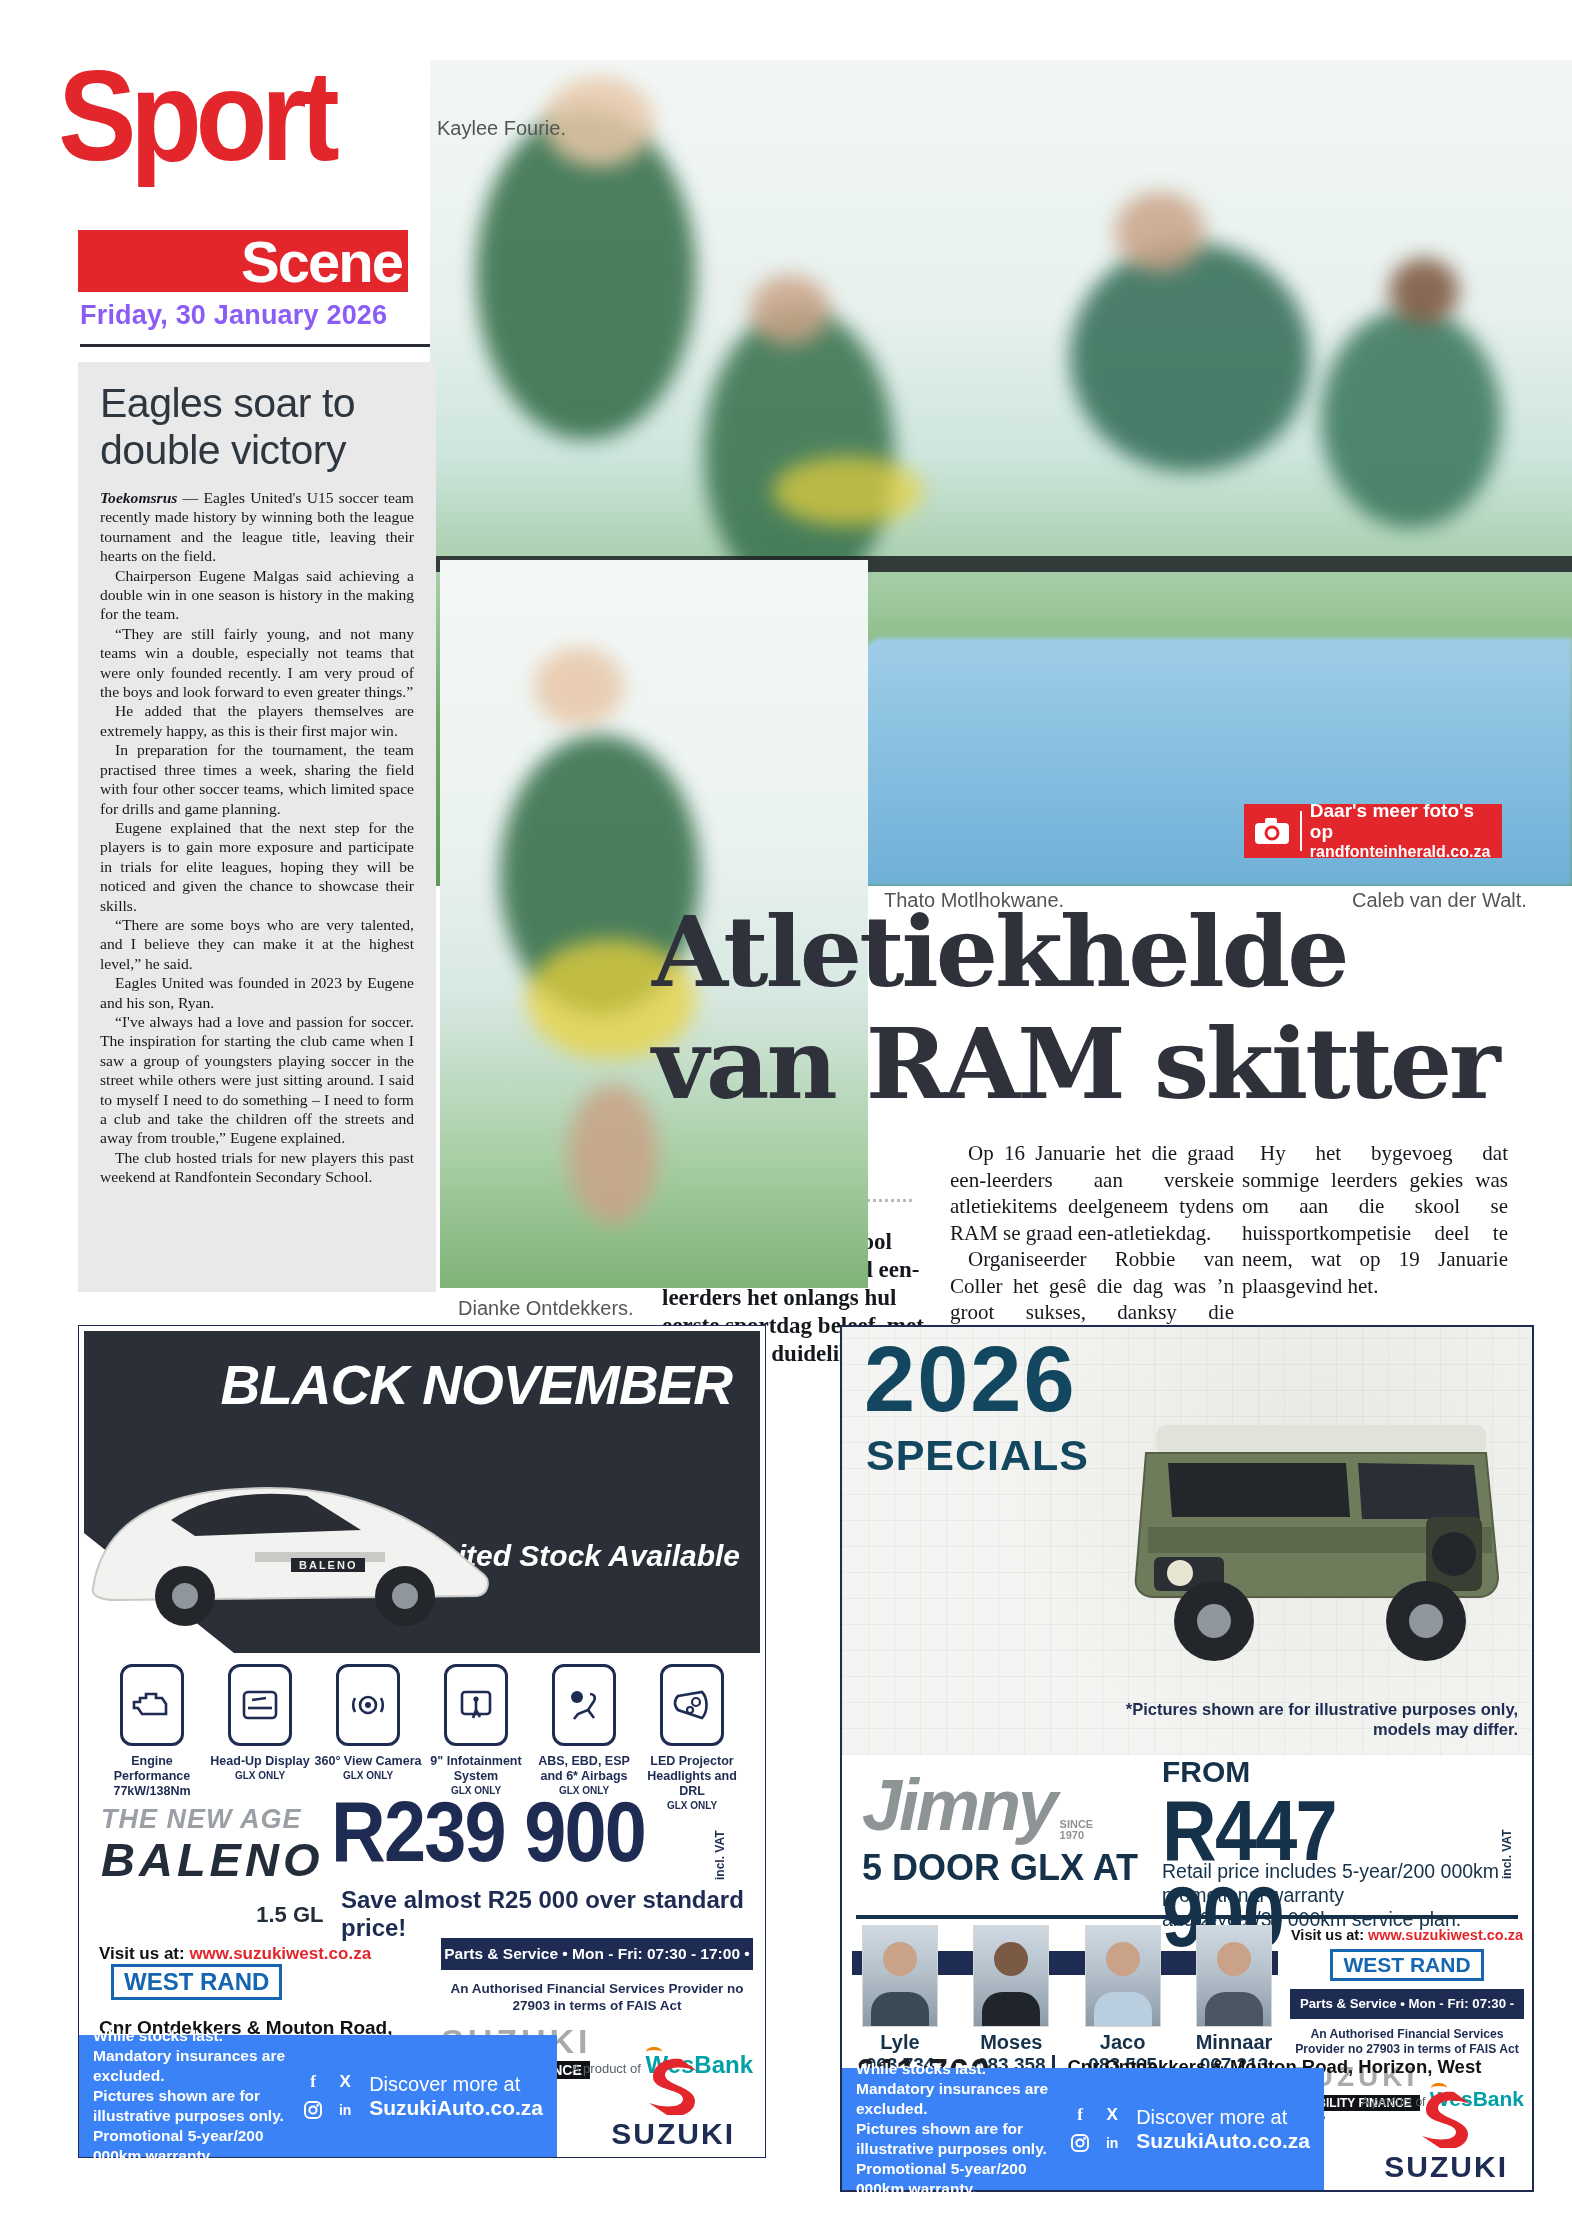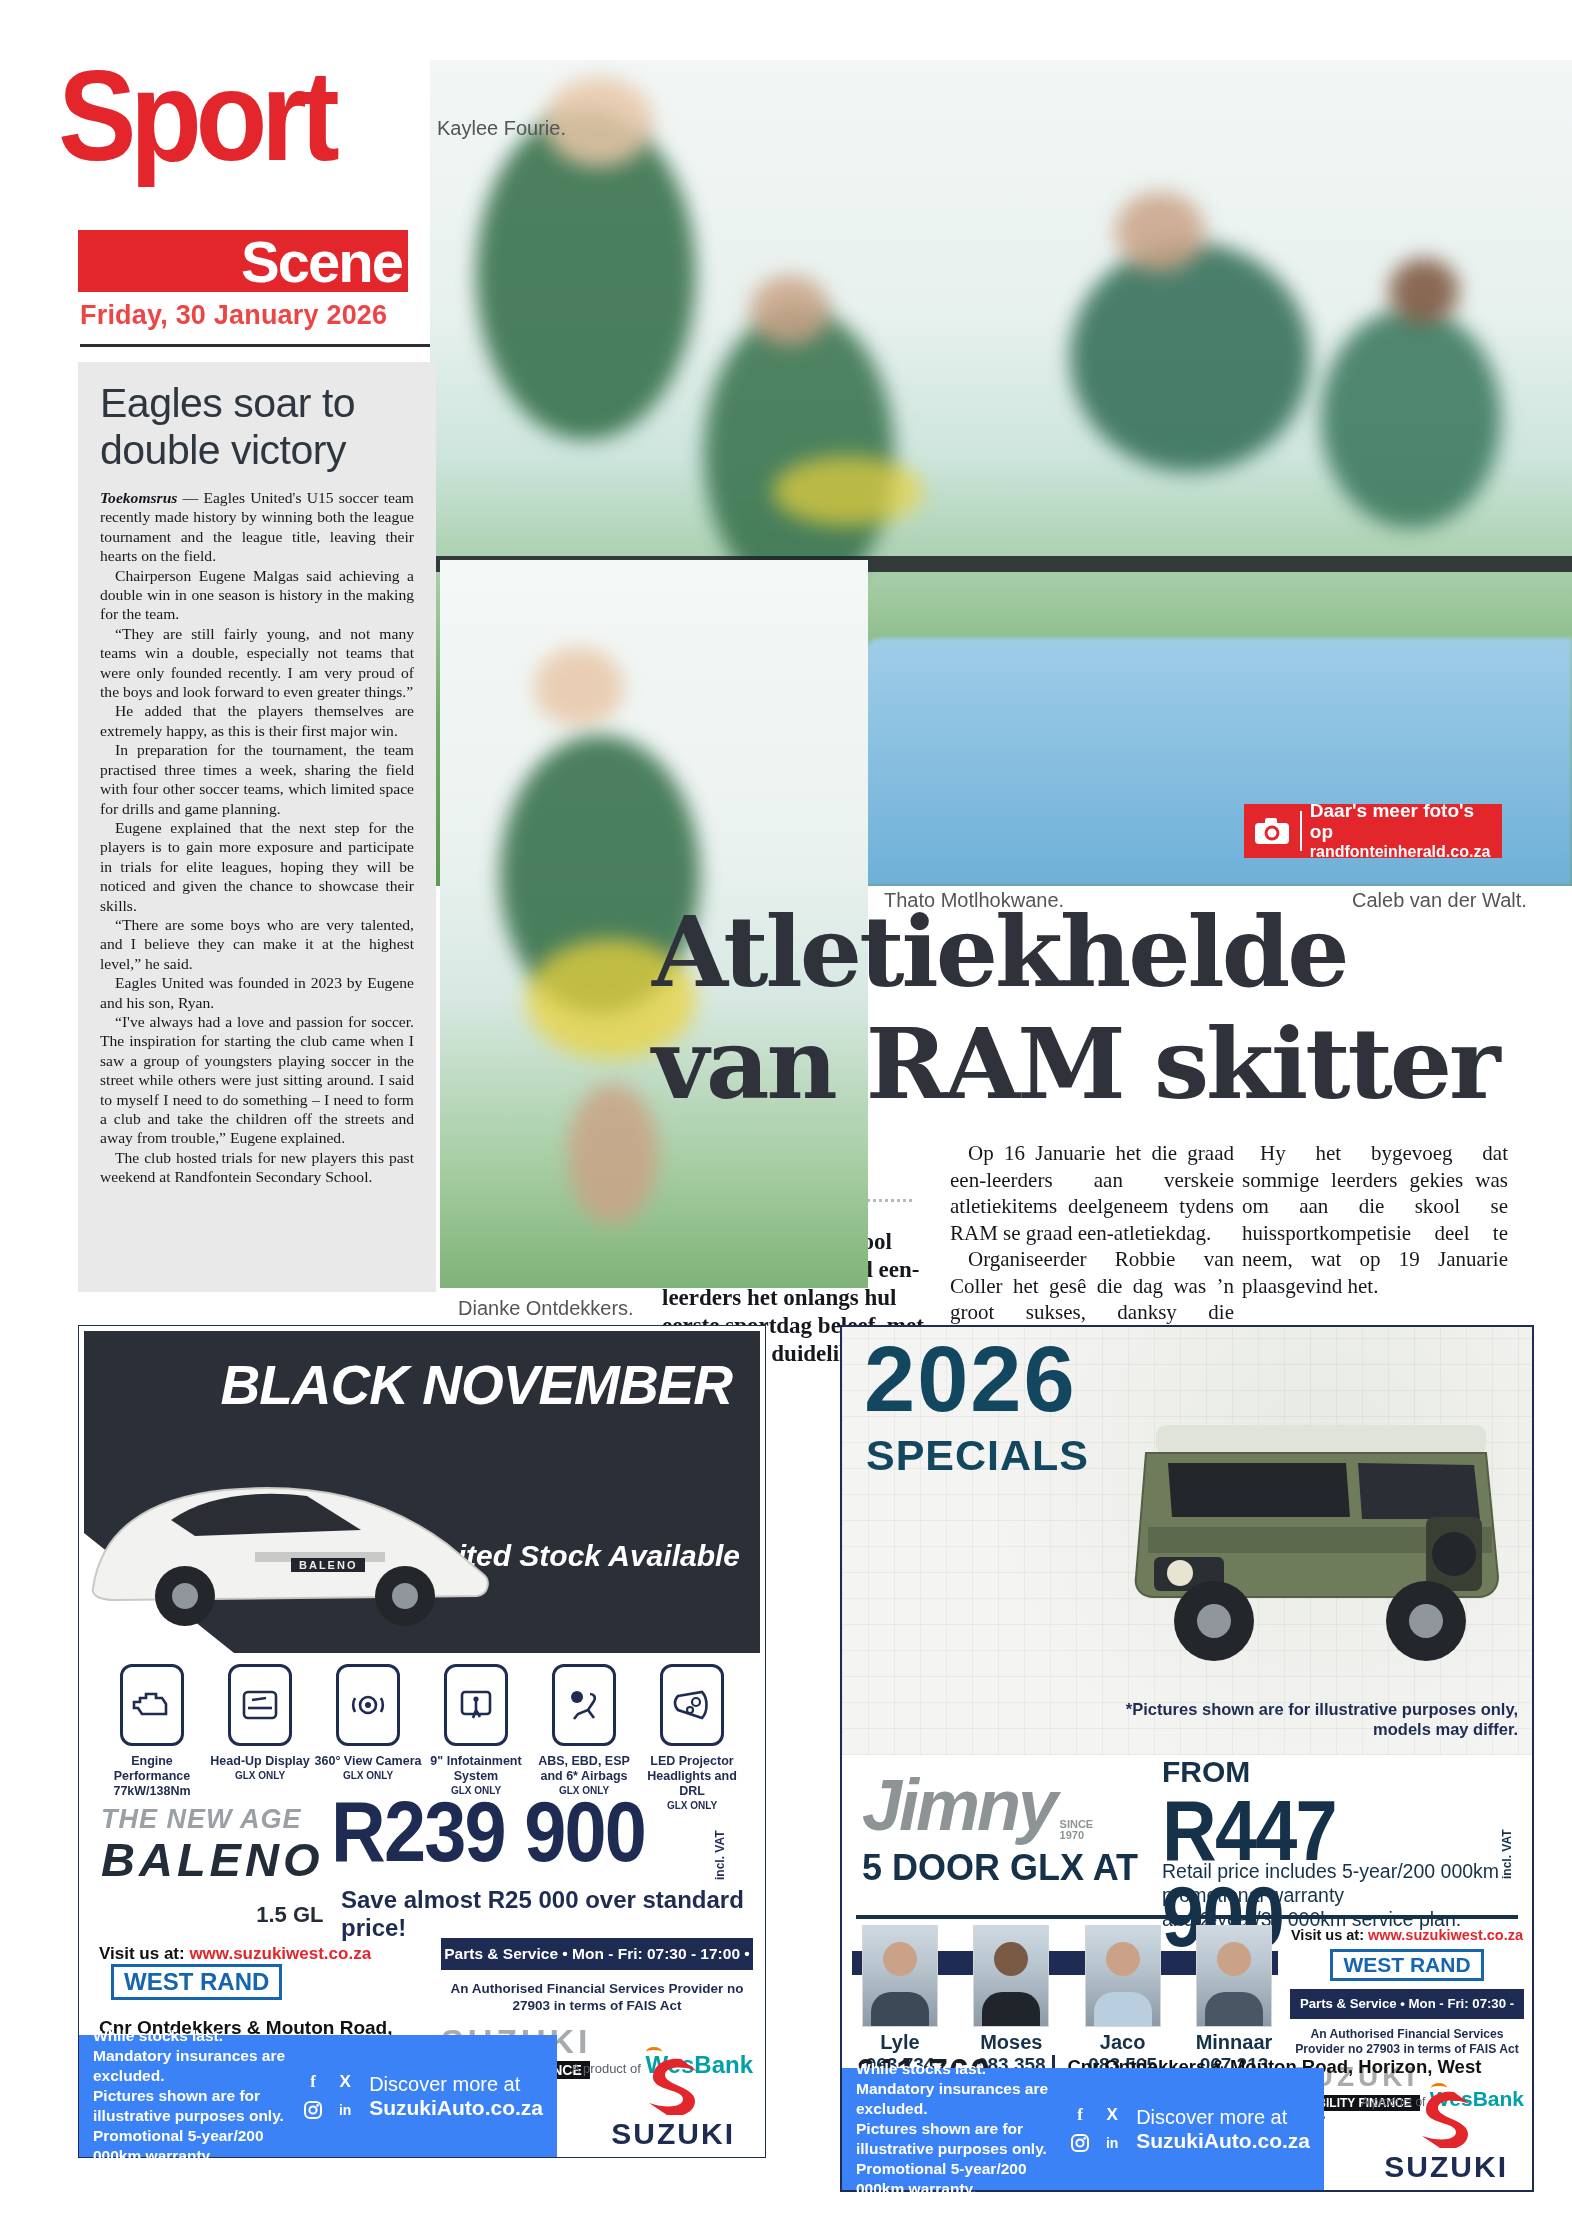--- a/index.html
+++ b/index.html
@@ -8,21 +8,21 @@
   .abs{position:absolute;}
   .serif{font-family:"Liberation Serif","DejaVu Serif",serif;}
   .slab{font-family:"DejaVu Serif",serif;}
 
   
   .sport-logo{left:58px;top:52px;font-size:128px;font-weight:800;color:#e3262b;
               letter-spacing:-7px;transform:scaleX(.92);transform-origin:left top;line-height:1;}
   .scene-band{left:78px;top:230px;width:330px;height:62px;background:#e3262b;z-index:1;}
   .scene-text{position:absolute;right:6px;top:-2px;color:#fff;font-size:58px;font-weight:800;letter-spacing:-2px;}
   .caption{color:#555;font-size:20px;line-height:24px;}
-  .date-line{left:80px;top:300px;font-size:27px;font-weight:800;color:#ef4444;letter-spacing:.2px;}
+  .date-line{left:80px;top:300px;font-size:27px;font-weight:800;color:#8b5cf6;letter-spacing:.2px;}
   .date-rule{left:80px;top:344px;width:356px;height:3px;background:#2a2d33;}
 
   
   .photo{overflow:hidden;}
   .photo-wide{left:430px;top:60px;width:1142px;height:826px;z-index:2;
     background:linear-gradient(180deg,#f2f7f6 0%,#e8f1ee 30%,#cde5dd 48%,#9cc79b 66%,#74ab6c 80%,#5f9a58 100%);}
   .photo-runner{left:440px;top:560px;width:428px;height:728px;z-index:3;
     background:linear-gradient(180deg,#f4f8f7 0%,#eaf2ef 40%,#d7e8e2 60%,#a9cfa6 82%,#7fb377 100%);}
   .blob{position:absolute;border-radius:50%;filter:blur(10px);opacity:.85;}
   .bar-dark{position:absolute;left:0;width:100%;height:16px;background:#1d2126;opacity:.85;}

